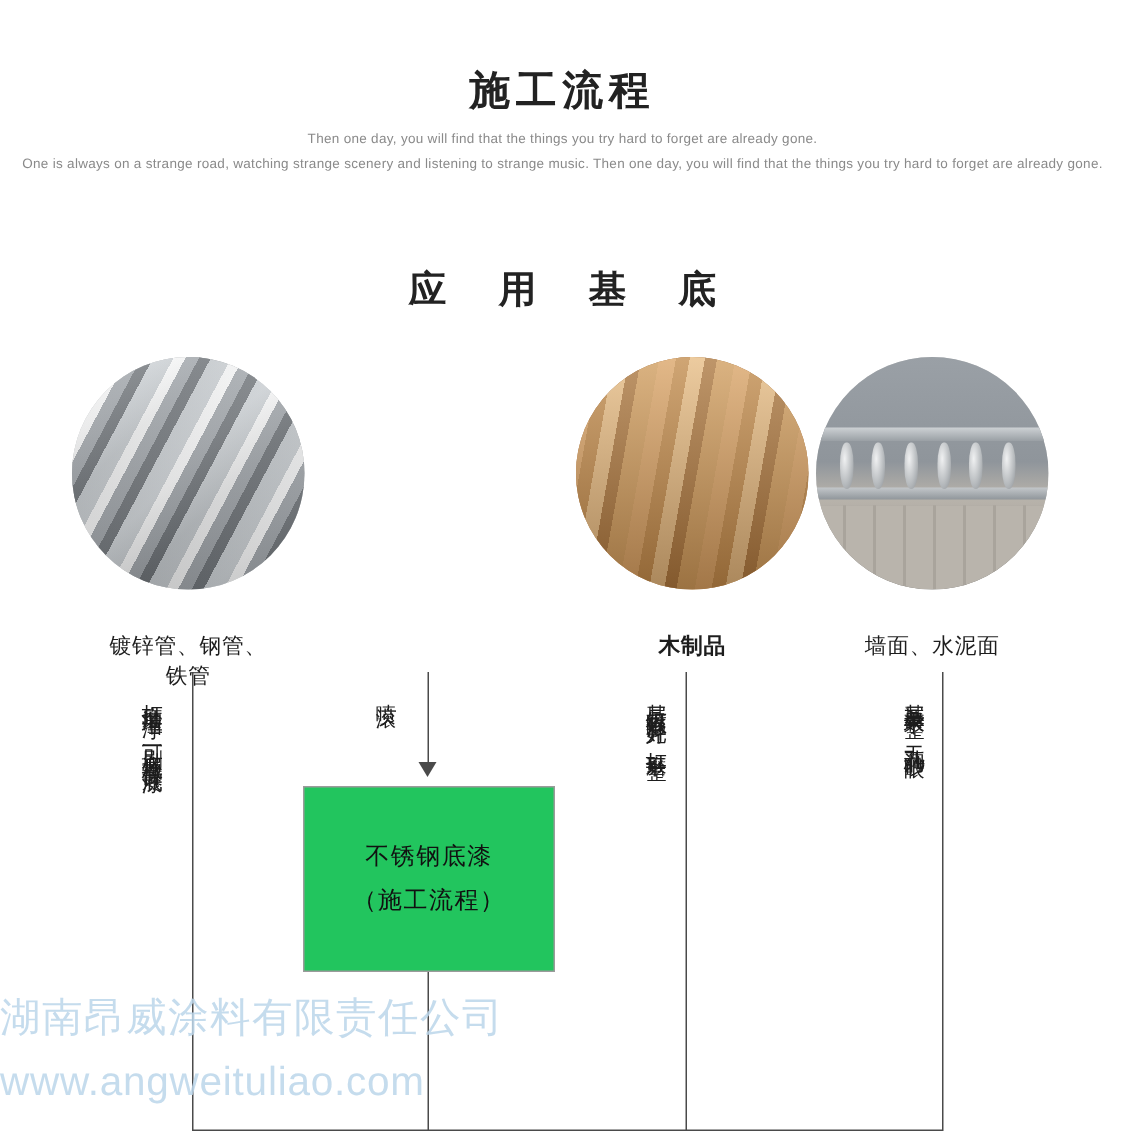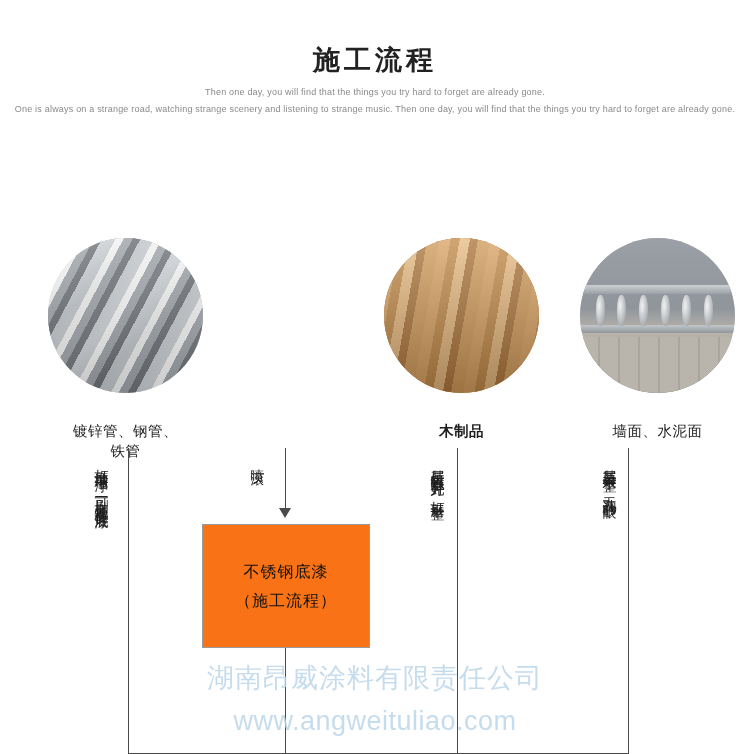--- a/index.html
+++ b/index.html
@@ -68,21 +68,21 @@
   }
   .circle-item {
     position: absolute;
     top: 0;
     width: 155px;
     height: 155px;
   }
   .circle-item.c0 { left: 8px; }
   .circle-item.c1 { left: 176px; }
   .circle-item.c2 { left: 344px; font-weight: bold; }
-  .circle-item.c3 { left: 540px; }
+  .circle-item.c3 { left: 504px; }
 
   .circle {
     width: 155px;
     height: 155px;
     border-radius: 50%;
     overflow: hidden;
     position: relative;
     background: #cfcfcf;
   }
   
@@ -251,38 +251,38 @@
   }
 
   
   .primer-box {
     position: absolute;
     left: 202px;
     top: 524px;
     width: 166px;
     height: 122px;
     border: 1px solid #9b9b9b;
-    background: #f97316;
+    background: #22c55e;
     display: flex;
     flex-direction: column;
     align-items: center;
     justify-content: center;
     font-size: 16px;
     color: #111;
     line-height: 29px;
     letter-spacing: 1px;
     font-family: Liberation Serif, serif;
   }
 
   
   .watermark {
     position: absolute;
     left: 0;
     width: 750px;
-    text-align: center;
+    text-align: left;
     color: #b9d4e8;
     opacity: 0.85;
     font-weight: normal;
     pointer-events: none;
   }
   .wm1 {
     top: 660px;
     font-size: 27px;
     letter-spacing: 1px;
     color: #bcd6ea;
@@ -298,20 +298,21 @@
 <body>
 
 <div class="page">
 
   <div class="title">施工流程</div>
   <div class="subtitle">
     <span>Then one day, you will find that the things you try hard to forget are already gone.</span>
     <span>One is always on a strange road, watching strange scenery and listening to strange music. Then one day, you will find that the things you try hard to forget are already gone.</span>
   </div>
 
+  <div class="section-heading">应 用 基 底</div>
 
   <div class="circles">
 
     <div class="circle-item c0">
       <div class="circle">
         <div class="img-tubes"></div>
       </div>
       <div class="circle-caption">
         <span>镀锌管、钢管、</span><br>
         <span>铁管</span>

